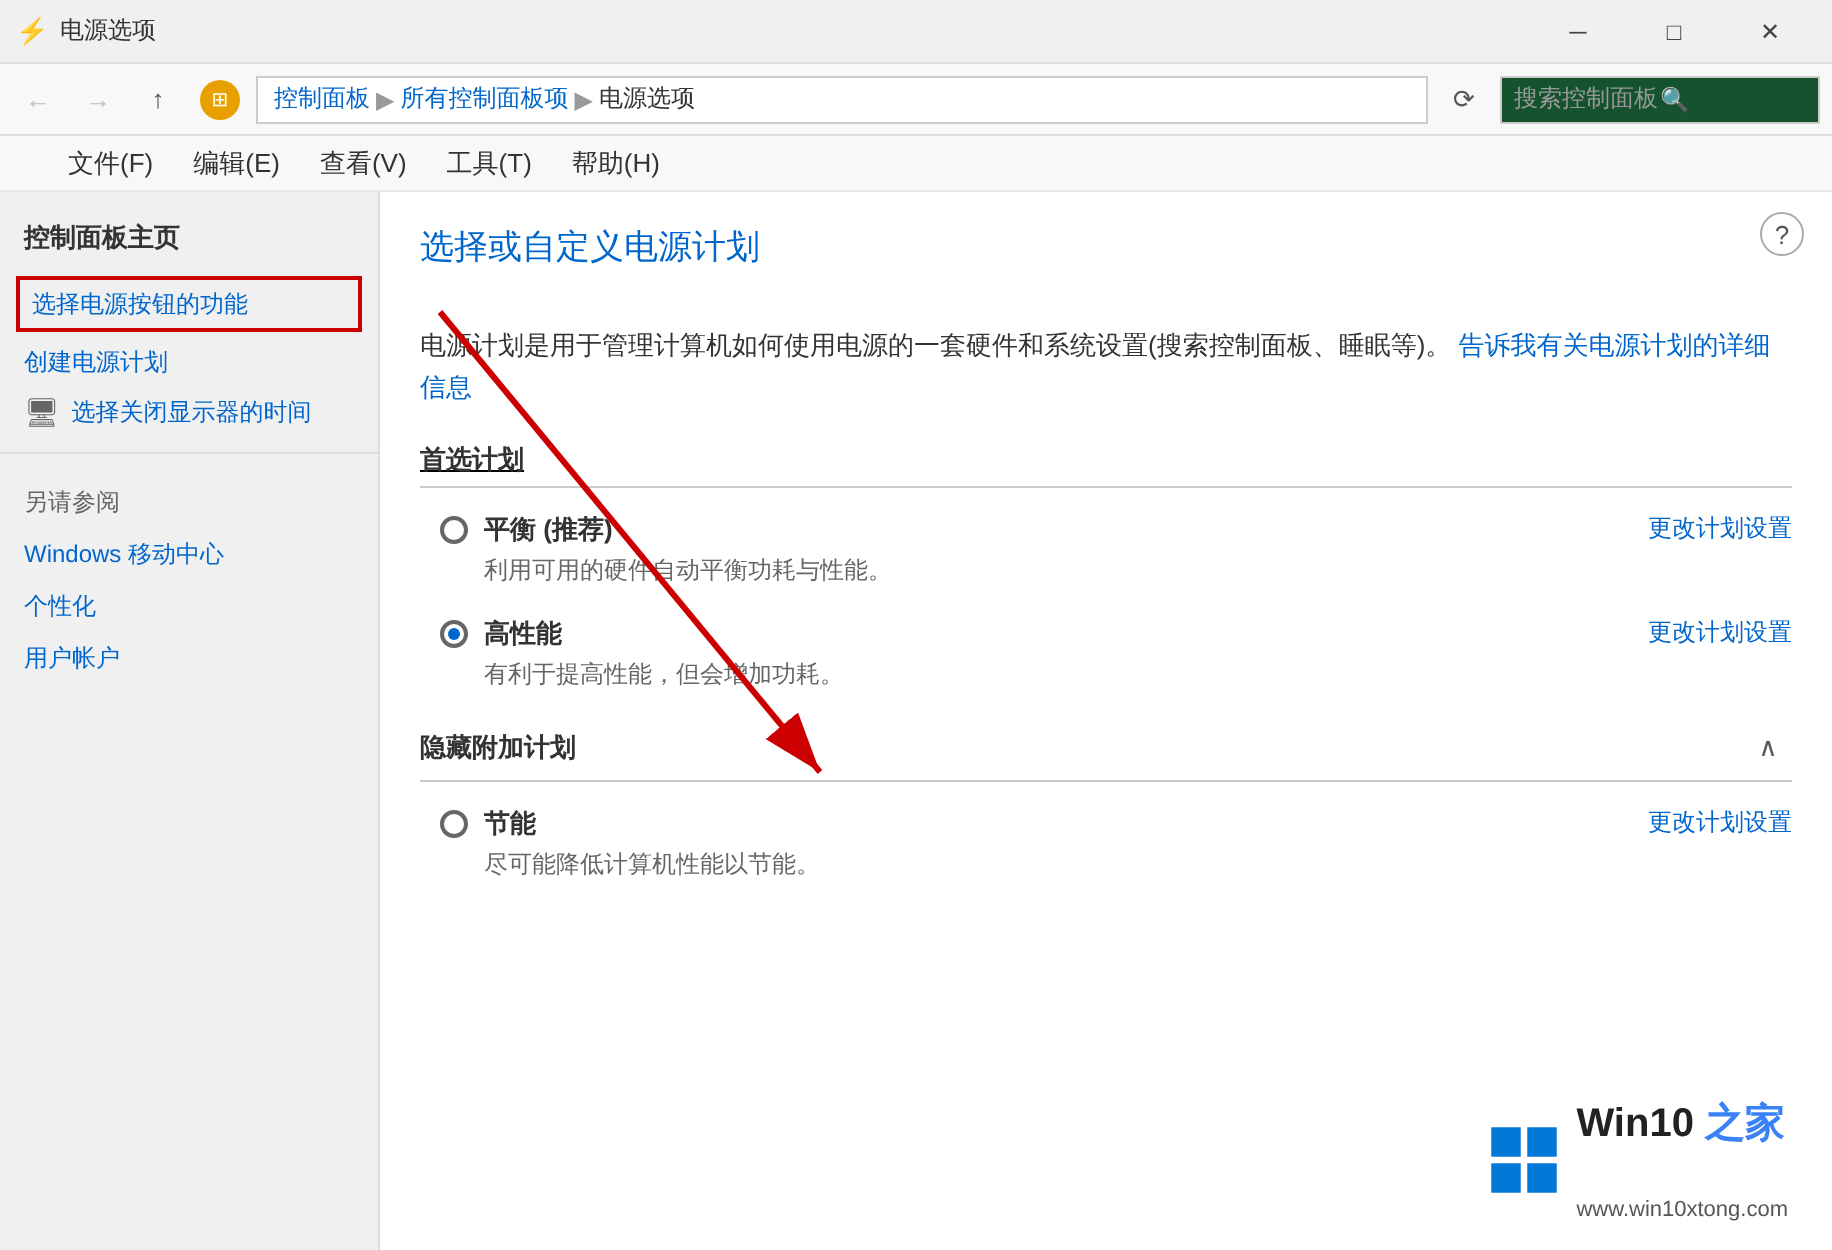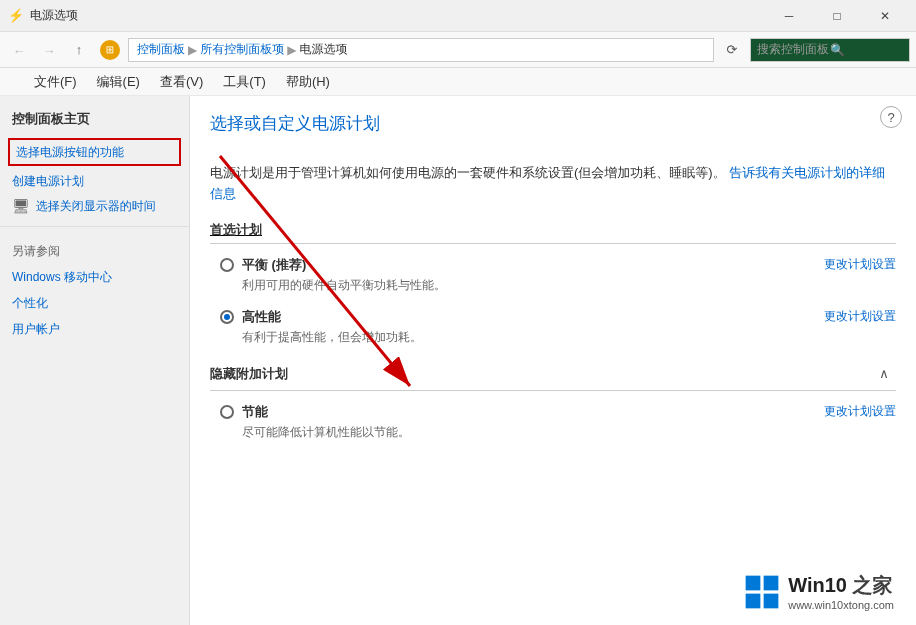--- a/index.html
+++ b/index.html
@@ -302,24 +302,25 @@
     }
     .watermark-text {
       display: flex;
       flex-direction: column;
     }
     .watermark-title {
       font-size: 20px;
       font-weight: bold;
       color: #222;
     }
-    .watermark-title span { color: #404040; text-align: right; }
+    .watermark-title span { color: #3b82f6; text-align: right; }
     .watermark-url {
       font-size: 11px;
       color: #555;
+      margin-top: 24px;
     }
 
     
     .sidebar-item-with-icon {
       display: flex;
       align-items: flex-start;
       padding: 3px 12px;
       gap: 6px;
     }
     .sidebar-item-icon {
@@ -389,21 +390,21 @@
     <a class="sidebar-link">用户帐户</a>
   </div>
 
   <div class="content" style="position:relative;">
 
     <div class="help-icon">?</div>
 
     <h1 class="content-title">选择或自定义电源计划</h1>
 
     <p class="content-desc">
-      <span>电源计划是用于管理计算机如何使用电源的一套硬件和系统设置(但会增加功耗、睡眠等)。</span>
+      <span>电源计划是用于管理计算机如何使用电源的一套硬件和系统设置(搜索控制面板、睡眠等)。</span>
       <a>告诉我有关电源计划的详细信息</a>
     </p>
 
     <div class="section-header">
       <span class="section-header-text">首选计划</span>
     </div>
 
     <div class="plan-item">
       <div class="plan-label">
         <span class="radio-circle"></span>

